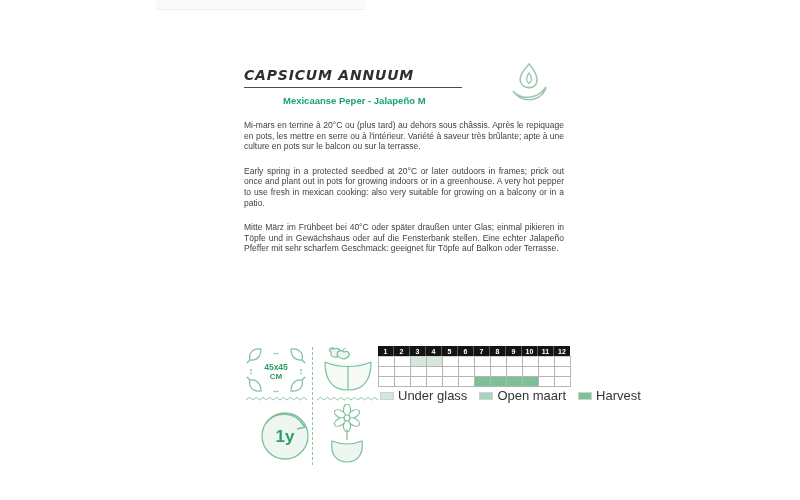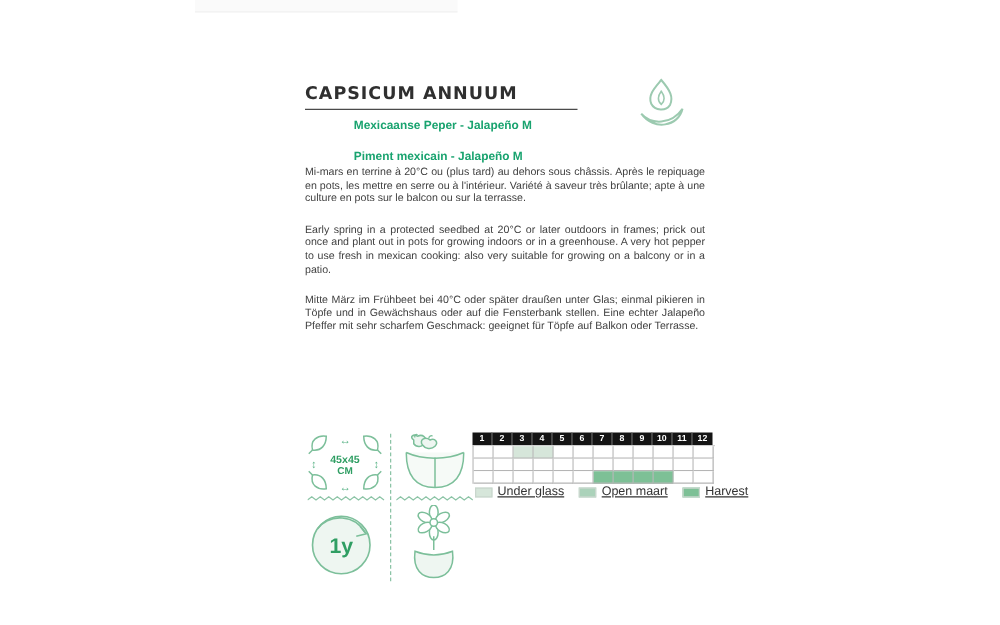--- a/index.html
+++ b/index.html
@@ -7,50 +7,50 @@
   body { position:relative; font-family:"Liberation Sans", sans-serif; }
 
   .top-artifact { position:absolute; left:156px; top:0; width:210px; height:10px;
                   background:#fafafa; border-bottom:1px solid #f1f1f1; }
 
   .card { position:absolute; left:244px; top:58px; width:320px; height:414px; background:#fff; }
 
   .card-header { position:relative; }
   .title { font-family:"DejaVu Sans", sans-serif; font-size:14px; font-weight:bold;
            letter-spacing:.8px; color:#2f2f2f; padding-top:9px; line-height:17px;
-           transform-origin:left; }
+           transform-origin:left;font-style:italic; }
   .title-underline { width:218px; border-bottom:1.5px solid #4a4a4a; margin-top:3px; }
   .logo { position:absolute; right:12px; top:2px; width:46px; height:46px; }
 
   .section { margin-top:14px; width:320px; }
   .section.first { margin-top:7px; }
   .sec-heading { font-size:9.5px; font-weight:bold; line-height:11px; margin-bottom:1px;padding-left:39px; }
   .sec-body { font-size:8.5px; line-height:10.6px; color:#3f3f3f; text-align:justify; }
 
   
   .icon-grid { position:absolute; left:0; top:288px; width:134px; height:124px; }
   .v-divider { position:absolute; left:68px; top:1px; height:118px; border-left:1px dashed #8cc4a6; }
   .wavy { position:absolute; top:50px; }
   .wavy.left { left:2px; } .wavy.right { left:73px; }
   .quad { position:absolute; width:60px; height:48px; }
   .q1 { left:2px; top:0; } .q2 { left:74px; top:0; }
-  .q3 { left:0; top:58px; height:60px; } .q4 { left:74px; top:58px; height:60px; }
+  .q3 { left:12px; top:58px; height:60px; } .q4 { left:74px; top:58px; height:60px; }
 
   
   .calendar { position:absolute; left:134px; top:288px; width:194px; }
   .cal-head { display:flex; }
   .cal-h { width:16px; height:10px; background:#141414; color:#fff; font-size:7px; font-weight:bold;
            display:flex; align-items:center; justify-content:center; border-right:1px solid #5a5a5a; }
   .cal-h:last-child { border-right:none; }
   .cal-row { display:flex; }
   .cal-c { width:16px; height:10px; border-right:1px solid #b5b5b5; border-bottom:1px solid #b5b5b5; background:#fff; }
   .cal-body { border-left:1px solid #b5b5b5; border-top:1px solid #cfcfcf; }
 
   .legend { position:absolute; left:136px; top:330px; display:flex; align-items:center;
-            font-size:10px; color:#333; white-space:nowrap;text-decoration:underline; }
+            font-size:13px; color:#333; white-space:nowrap; }
   .legend-item { display:flex; align-items:center; margin-right:12px; }
   .legend-sw { width:14px; height:8px; margin-right:4px; border:1px solid #c9d6cd; }
 
   svg text { font-family:"Liberation Sans", sans-serif; }
 </style>
 </head>
 <body>
 
 <div class="top-artifact"></div>
 
@@ -66,21 +66,20 @@
         <path d="M7,31 C15,40 31,40 40,27 C37,41 17,45 7,31 Z" stroke="#9ccab0" stroke-width="1.6"></path>
       </svg>
     </div>
   </div>
 
   <div class="section first">
     <div class="sec-heading" style="color:#19A36F">Mexicaanse Peper - Jalapeño M</div>
   </div>
 
   <div class="section">
-    <div class="sec-heading" style="color:#19A36F">Piment mexicain - Jalapeño M</div>
     <div class="sec-body">Mi-mars en terrine à 20°C ou (plus tard) au dehors sous châssis. Après le repiquage en pots, les mettre en serre ou à l'intérieur. Variété à saveur très brûlante; apte à une culture en pots sur le balcon ou sur la terrasse.</div>
   </div>
 
   <div class="section">
     <div class="sec-body">Early spring in a protected seedbed at 20°C or later outdoors in frames; prick out once and plant out in pots for growing indoors or in a greenhouse. A very hot pepper to use fresh in mexican cooking: also very suitable for growing on a balcony or in a patio.</div>
   </div>
 
   <div class="section">
     <div class="sec-body">Mitte März im Frühbeet bei 40°C oder später draußen unter Glas; einmal pikieren in Töpfe und in Gewächshaus oder auf die Fensterbank stellen. Eine echter Jalapeño Pfeffer mit sehr scharfem Geschmack: geeignet für Töpfe auf Balkon oder Terrasse.</div>
   </div>

